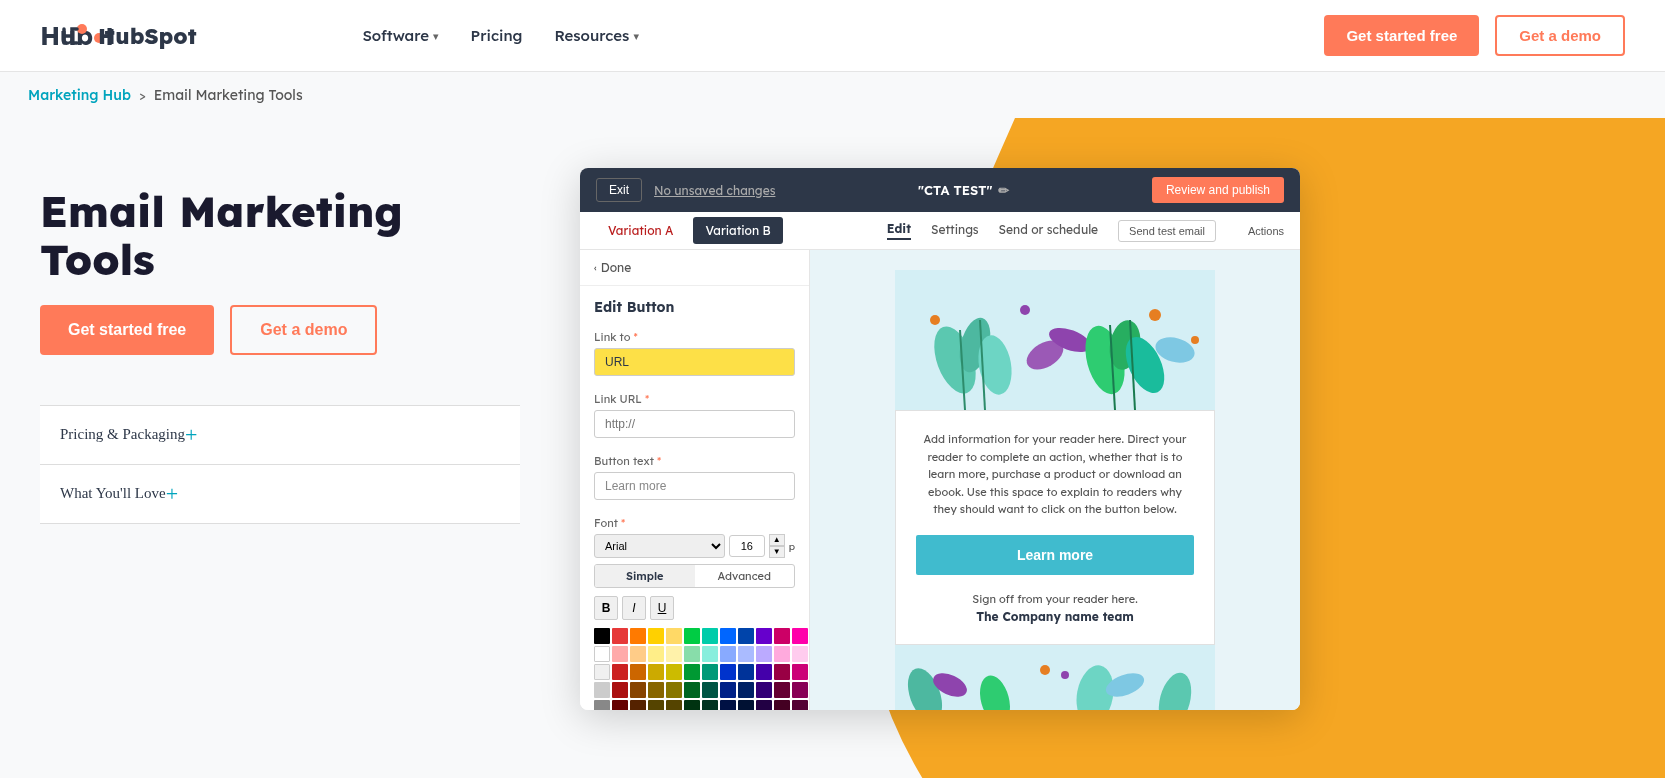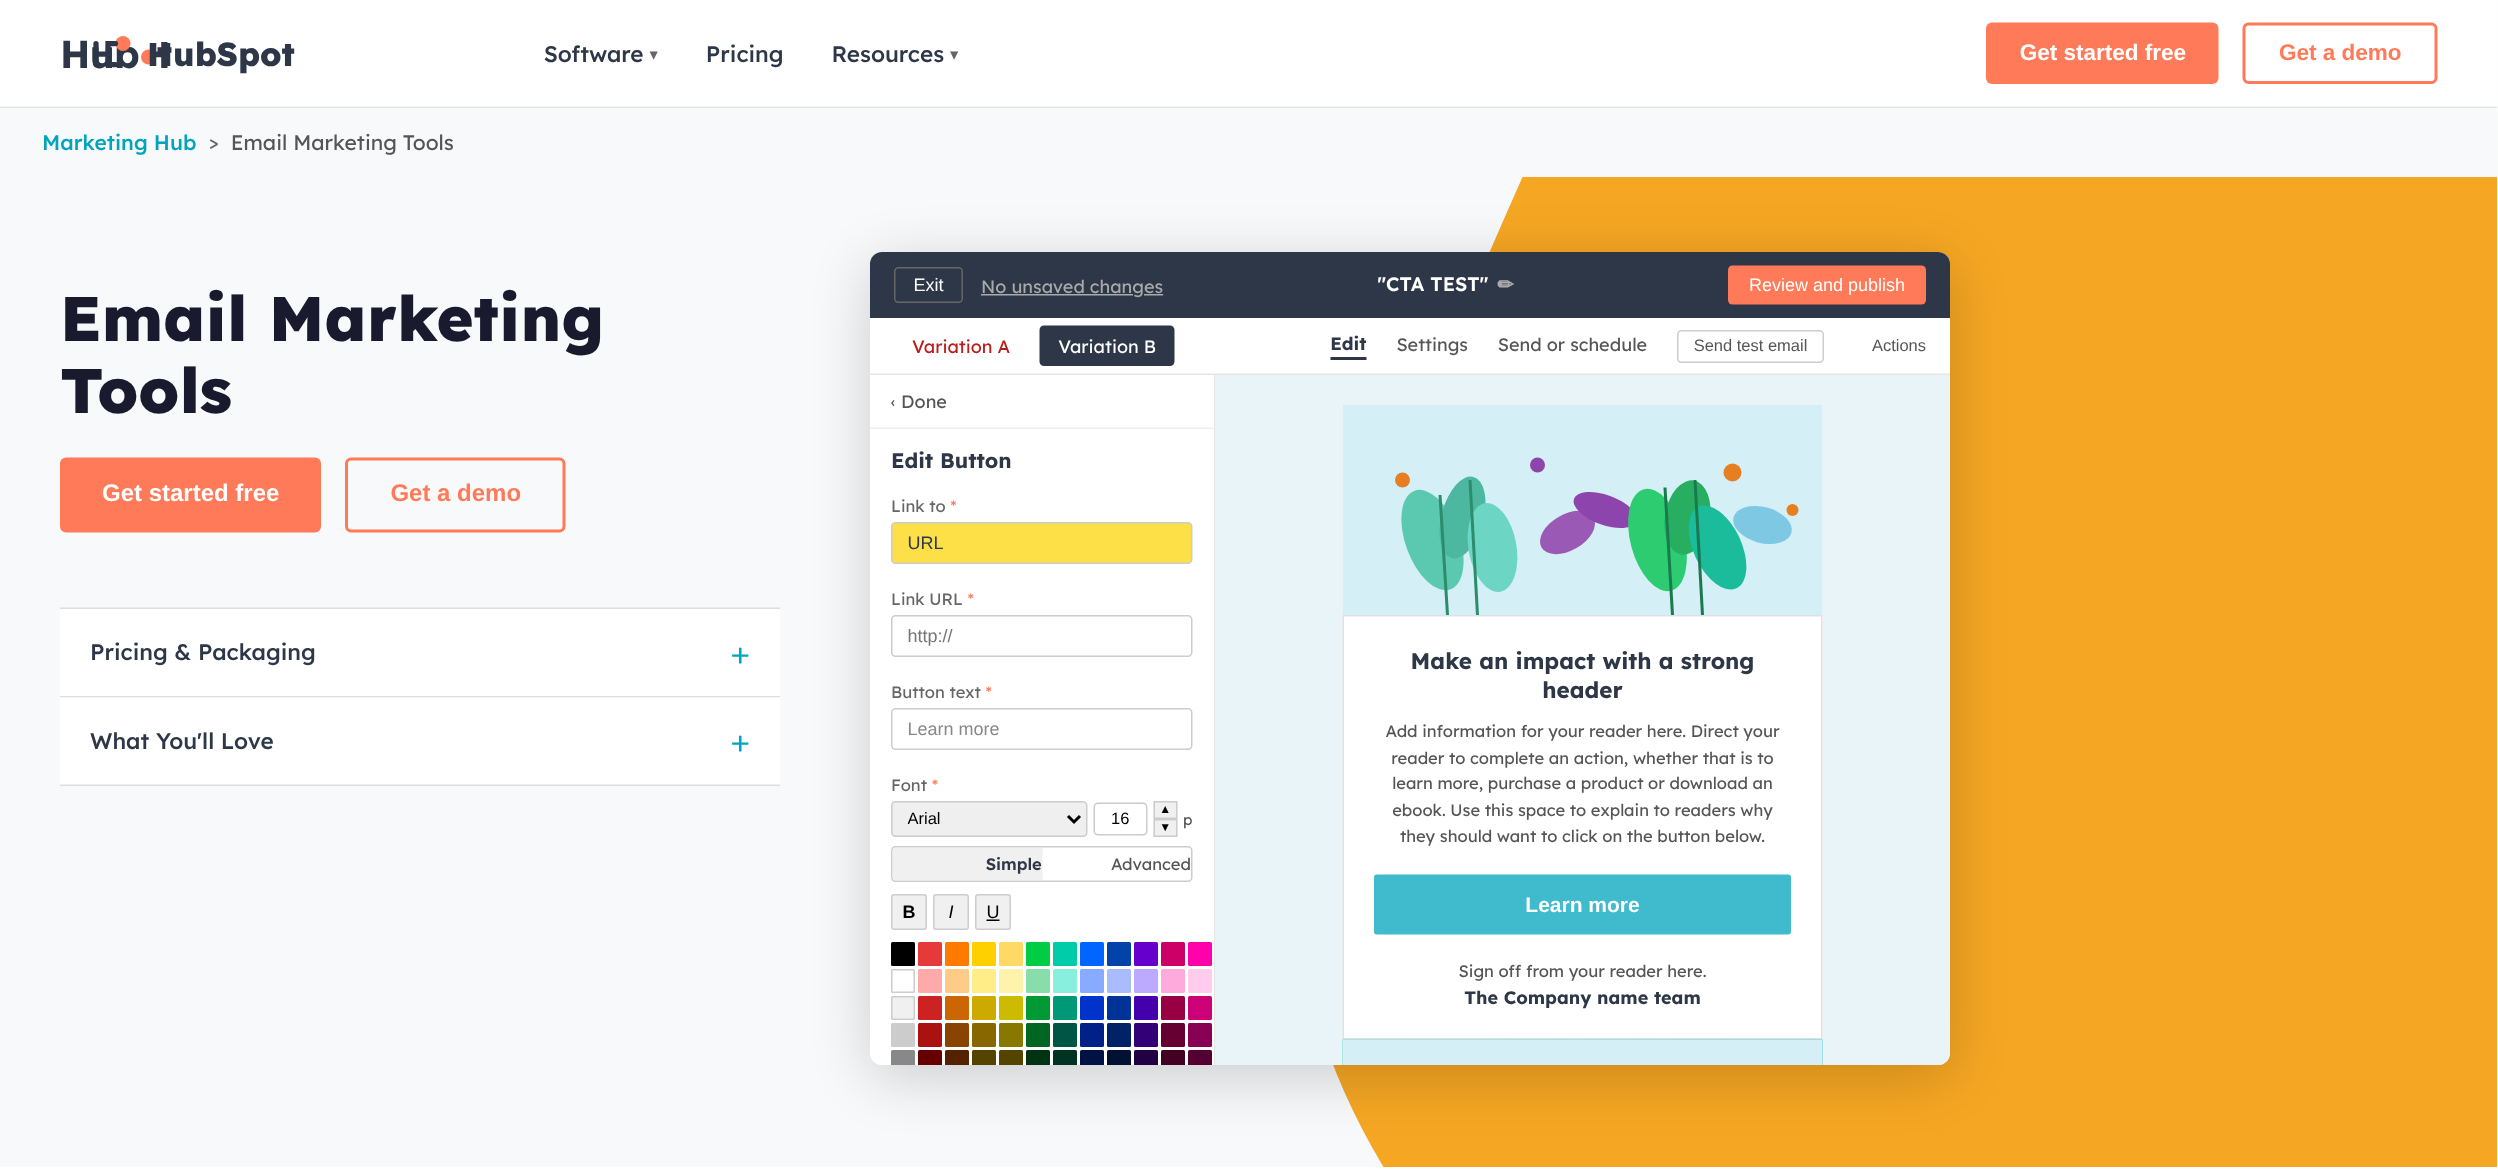--- a/index.html
+++ b/index.html
@@ -157,26 +157,26 @@
       border-top: 1px solid #ddd;
       max-width: 520px;
     }
     .accordion-item {
       border-bottom: 1px solid #ddd;
       background: #fff;
     }
     .accordion-header {
       display: flex;
       align-items: center;
-      justify-content: space-between;
       padding: 18px 20px;
       cursor: pointer;
       font-size: 15px;
       color: #2d3748;
       font-weight: 500;
+      font-family: Liberation Serif, serif;
     }
     .accordion-plus {
       color: #00a4bd;
       font-size: 22px;
       font-weight: 300;
       line-height: 1;
     }
 
     
     .hero-right {
@@ -437,21 +437,21 @@
     .simple-advanced-tabs {
       display: flex;
       margin: 0 14px 8px;
       border: 1px solid #ccc;
       border-radius: 3px;
       overflow: hidden;
     }
     .sa-tab {
       flex: 1;
       padding: 4px 0;
-      text-align: right;
+      text-align: center;
       font-size: 11px;
       cursor: pointer;
       color: #555;
     }
     .sa-tab.active {
       background: #f0f0f0;
       font-weight: 600;
       color: #2d3748;
     }
 
@@ -824,21 +824,20 @@
                 <circle cx="130" cy="40" r="5" fill="#8e44ad"></circle>
 
                 <line x1="70" y1="140" x2="65" y2="60" stroke="#2d8c6b" stroke-width="2"></line>
                 <line x1="90" y1="140" x2="85" y2="50" stroke="#2d8c6b" stroke-width="2"></line>
                 <line x1="220" y1="140" x2="215" y2="55" stroke="#1a7a4f" stroke-width="2"></line>
                 <line x1="240" y1="140" x2="235" y2="50" stroke="#1a7a4f" stroke-width="2"></line>
               </svg>
             </div>
 
             <div class="preview-white-box">
-              <div class="preview-heading">Make an impact with a strong header</div>
               <div class="preview-body-text">Add information for your reader here. Direct your reader to complete an action, whether that is to learn more, purchase a product or download an ebook. Use this space to explain to readers why they should want to click on the button below.</div>
               <button class="preview-learn-more-btn">Learn more</button>
               <div class="preview-sign-off">Sign off from your reader here.</div>
               <div class="preview-company">The Company name team</div>
             </div>
 
             <div class="preview-illustration-bottom">
               <svg width="100%" height="100%" viewBox="0 0 320 80" fill="none" xmlns="http://www.w3.org/2000/svg">
                 <rect width="320" height="80" fill="#d4eff5"></rect>
                 <ellipse cx="30" cy="50" rx="15" ry="28" fill="#4db8a0" transform="rotate(-20 30 50)"></ellipse>

